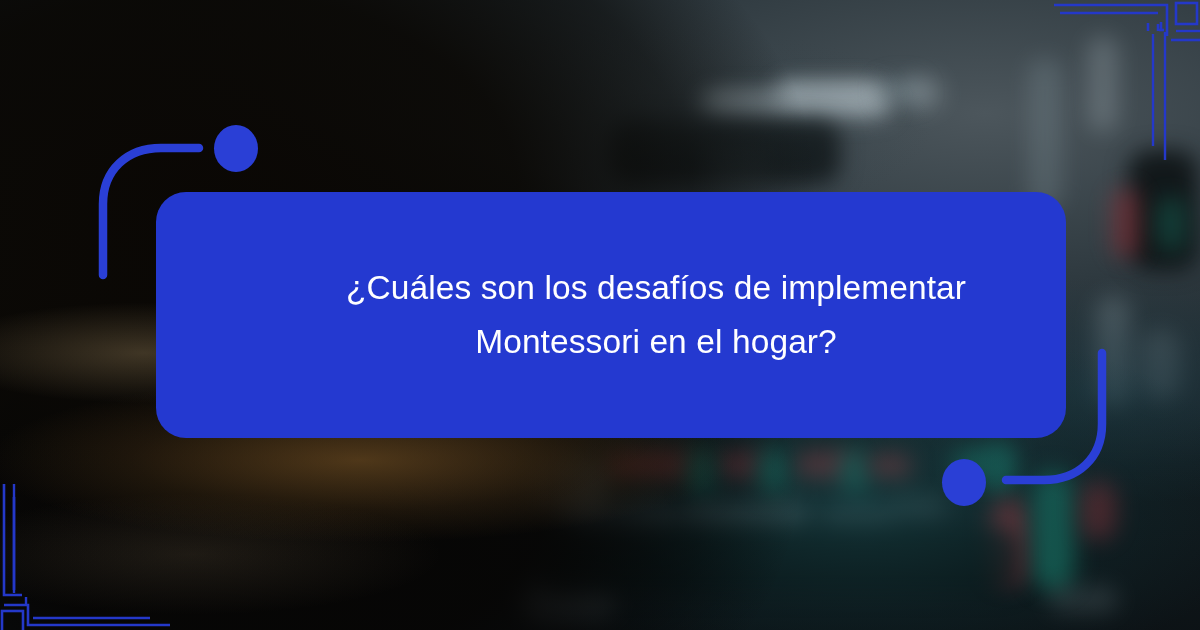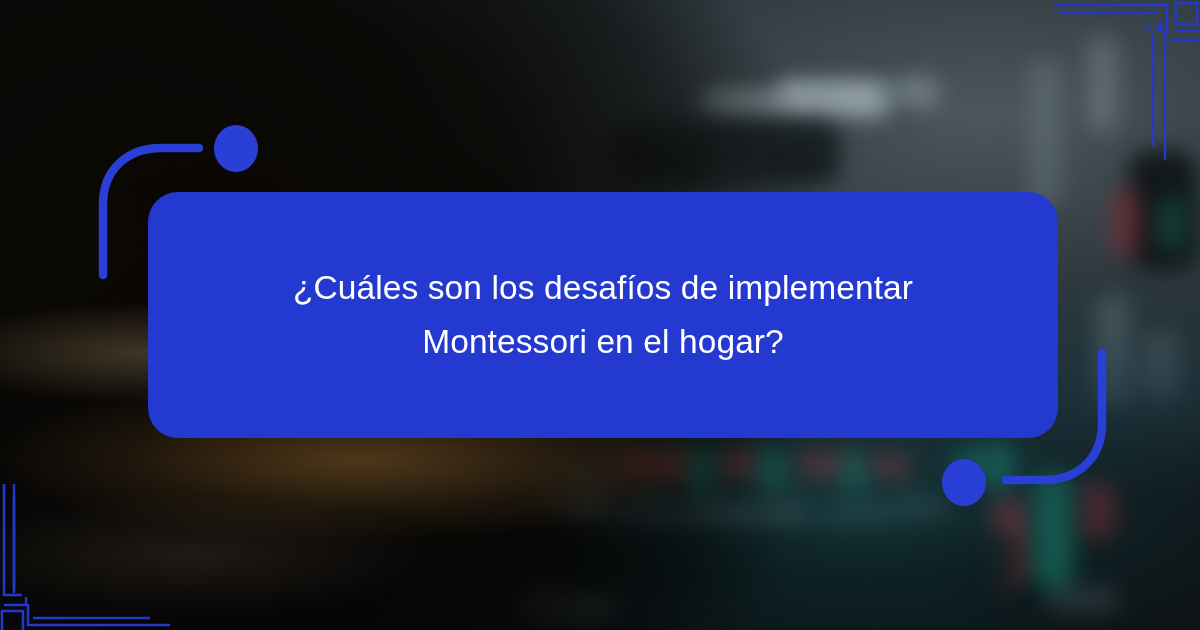--- a/index.html
+++ b/index.html
@@ -64,24 +64,24 @@
   
   .bracket{ position:absolute; }
   .dot{
     position:absolute;
     border-radius:50%;
   }
 
   
   #quote-card{
     position:absolute;
-    left:148px; top:192px;
+    left:156px; top:192px;
     width:910px; height:246px;
     border-radius:30px;
-    display:flex; align-items:center; justify-content:center;
+    display:flex; align-items:center; justify-content:flex-end;
     padding:0 60px;
   }
   #quote-text{
     color:#ffffff;
     font-size:33.5px;
     line-height:1.62;
     text-align:center;
     font-weight:400;
     letter-spacing:.1px;
     text-rendering:optimizeLegibility;

